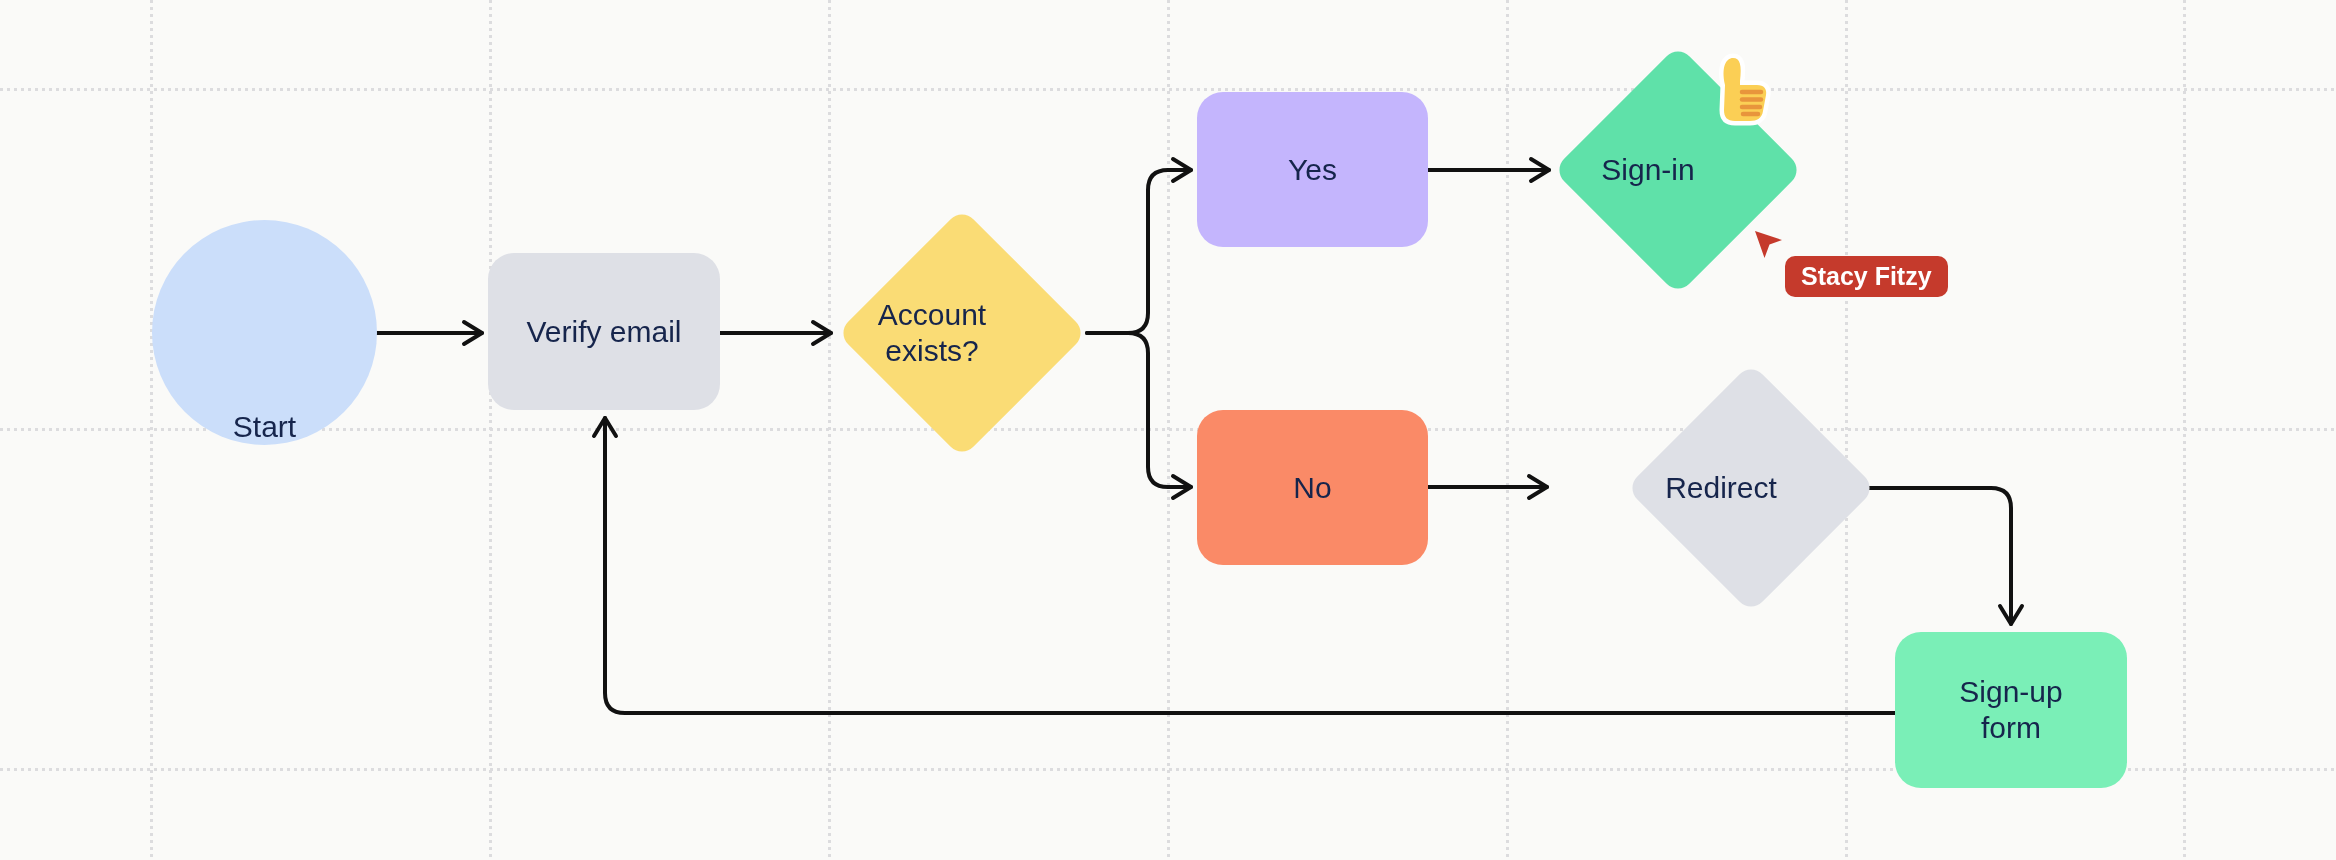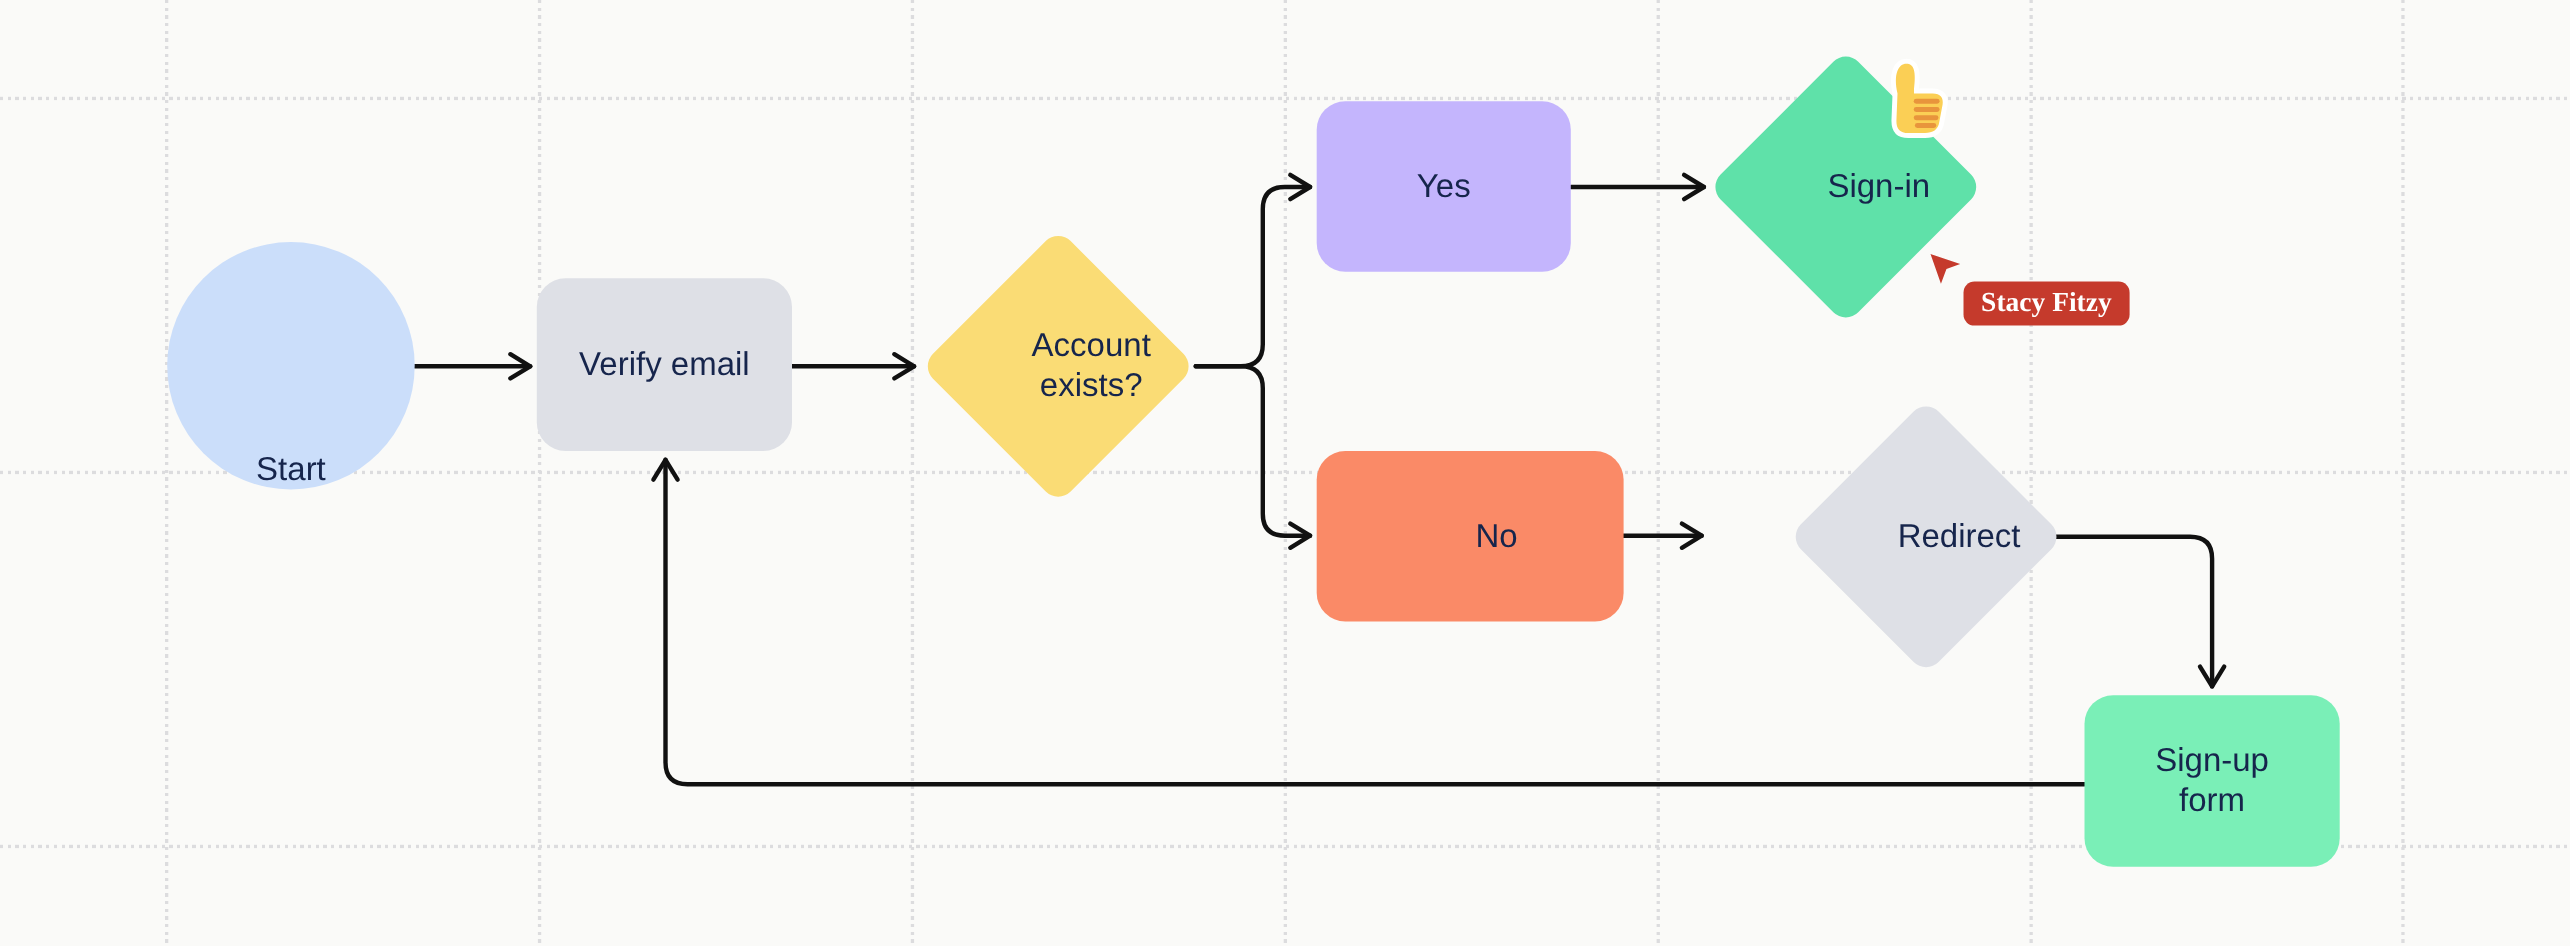--- a/index.html
+++ b/index.html
@@ -20,21 +20,21 @@
   .hline{position:absolute;left:0;right:0;height:3px;
     background:repeating-linear-gradient(to right,var(--grid) 0 3px,transparent 3px 7px);}
   
   svg.edges{position:absolute;left:0;top:0;width:2336px;height:860px;z-index:2;}
   svg.edges path.edge{fill:none;stroke:var(--line);stroke-width:4;stroke-linecap:round;stroke-linejoin:round;}
   
   .node{position:absolute;z-index:3;display:flex;align-items:center;justify-content:center;
     text-align:center;color:var(--ink);font-size:30px;font-weight:500;line-height:1.2;}
   .shape-rect{border-radius:26px;}
   .shape-circle{border-radius:50%;}
-  .diamond-box{position:absolute;z-index:3;display:flex;align-items:center;justify-content:flex-end;}
+  .diamond-box{position:absolute;z-index:3;display:flex;align-items:center;justify-content:flex-start;}
   .diamond-shape{position:absolute;left:50%;top:50%;width:177px;height:177px;
     transform:translate(-50%,-50%) rotate(45deg);border-radius:16px;}
   .diamond-label{position:relative;z-index:1;width:190px;text-align:center;
     color:var(--ink);font-size:30px;font-weight:500;line-height:1.2;}
   
   .sticker{position:absolute;z-index:4;}
   .cursor-wrap{position:absolute;z-index:5;}
   .cursor-label{position:absolute;z-index:5;color:#FFFFFF;font-weight:700;font-size:25px;
     padding:6px 16px;border-radius:10px;white-space:nowrap;}
 </style>
@@ -83,21 +83,21 @@
 
 <div class="node shape-rect" style="left: 1197px; top: 92px; width: 231px; height: 155px; background: #c4b5fd;">
   <span>Yes</span>
 </div>
 
 <div class="diamond-box" style="left:1553px;top:45px;width:250px;height:250px">
   <div class="diamond-shape" style="background: rgb(95, 225, 169);"></div>
   <div class="diamond-label">Sign-in</div>
 </div>
 
-<div class="node shape-rect" style="left: 1197px; top: 410px; width: 231px; height: 155px; background: rgb(250, 138, 103); padding-left: 48px;">
+<div class="node shape-rect" style="left: 1197px; top: 410px; width: 231px; height: 155px; background: rgb(250, 138, 103);">
   <span>No</span>
 </div>
 
 <div class="diamond-box" style="left:1626px;top:363px;width:250px;height:250px">
   <div class="diamond-shape" style="background: rgb(222, 224, 230);"></div>
   <div class="diamond-label">Redirect</div>
 </div>
 
 <div class="node shape-rect" style="left: 1895px; top: 632px; width: 232px; height: 156px; background: rgb(122, 239, 183);">
   <span class="diamond-label" style="width:150px">Sign-up form</span>
@@ -111,13 +111,13 @@
     <path d="M34 57 H52" stroke="#E8953C" stroke-width="4.5" stroke-linecap="round" fill="none"></path>
     <path d="M35 64 H50" stroke="#E8953C" stroke-width="4.5" stroke-linecap="round" fill="none"></path>
   </svg>
 </div>
 
 <div class="cursor-wrap" style="left:1752px;top:228px">
   <svg width="34" height="34" viewBox="0 0 34 34">
     <path d="M3 3 L30 12 L17.5 16.5 L12.5 30 Z" fill="#C53A2C"></path>
   </svg>
 </div>
-<div class="cursor-label" style="left: 1785px; top: 256px; background: rgb(197, 58, 44); font-family: Liberation Serif, serif;">Stacy Fitzy</div>
+<div class="cursor-label" style="left: 1785px; top: 256px; background: rgb(197, 58, 44);">Stacy Fitzy</div>
 
 </body></html>

